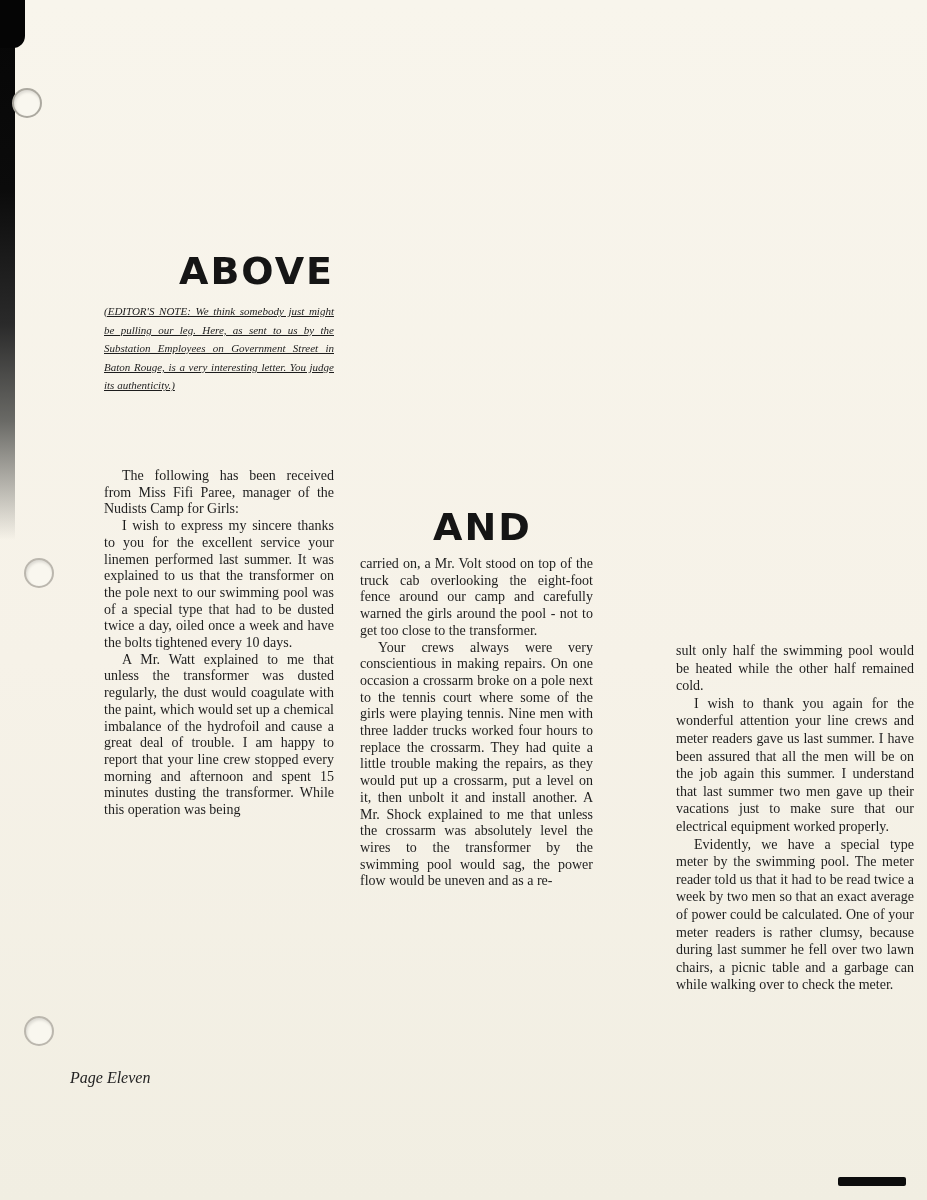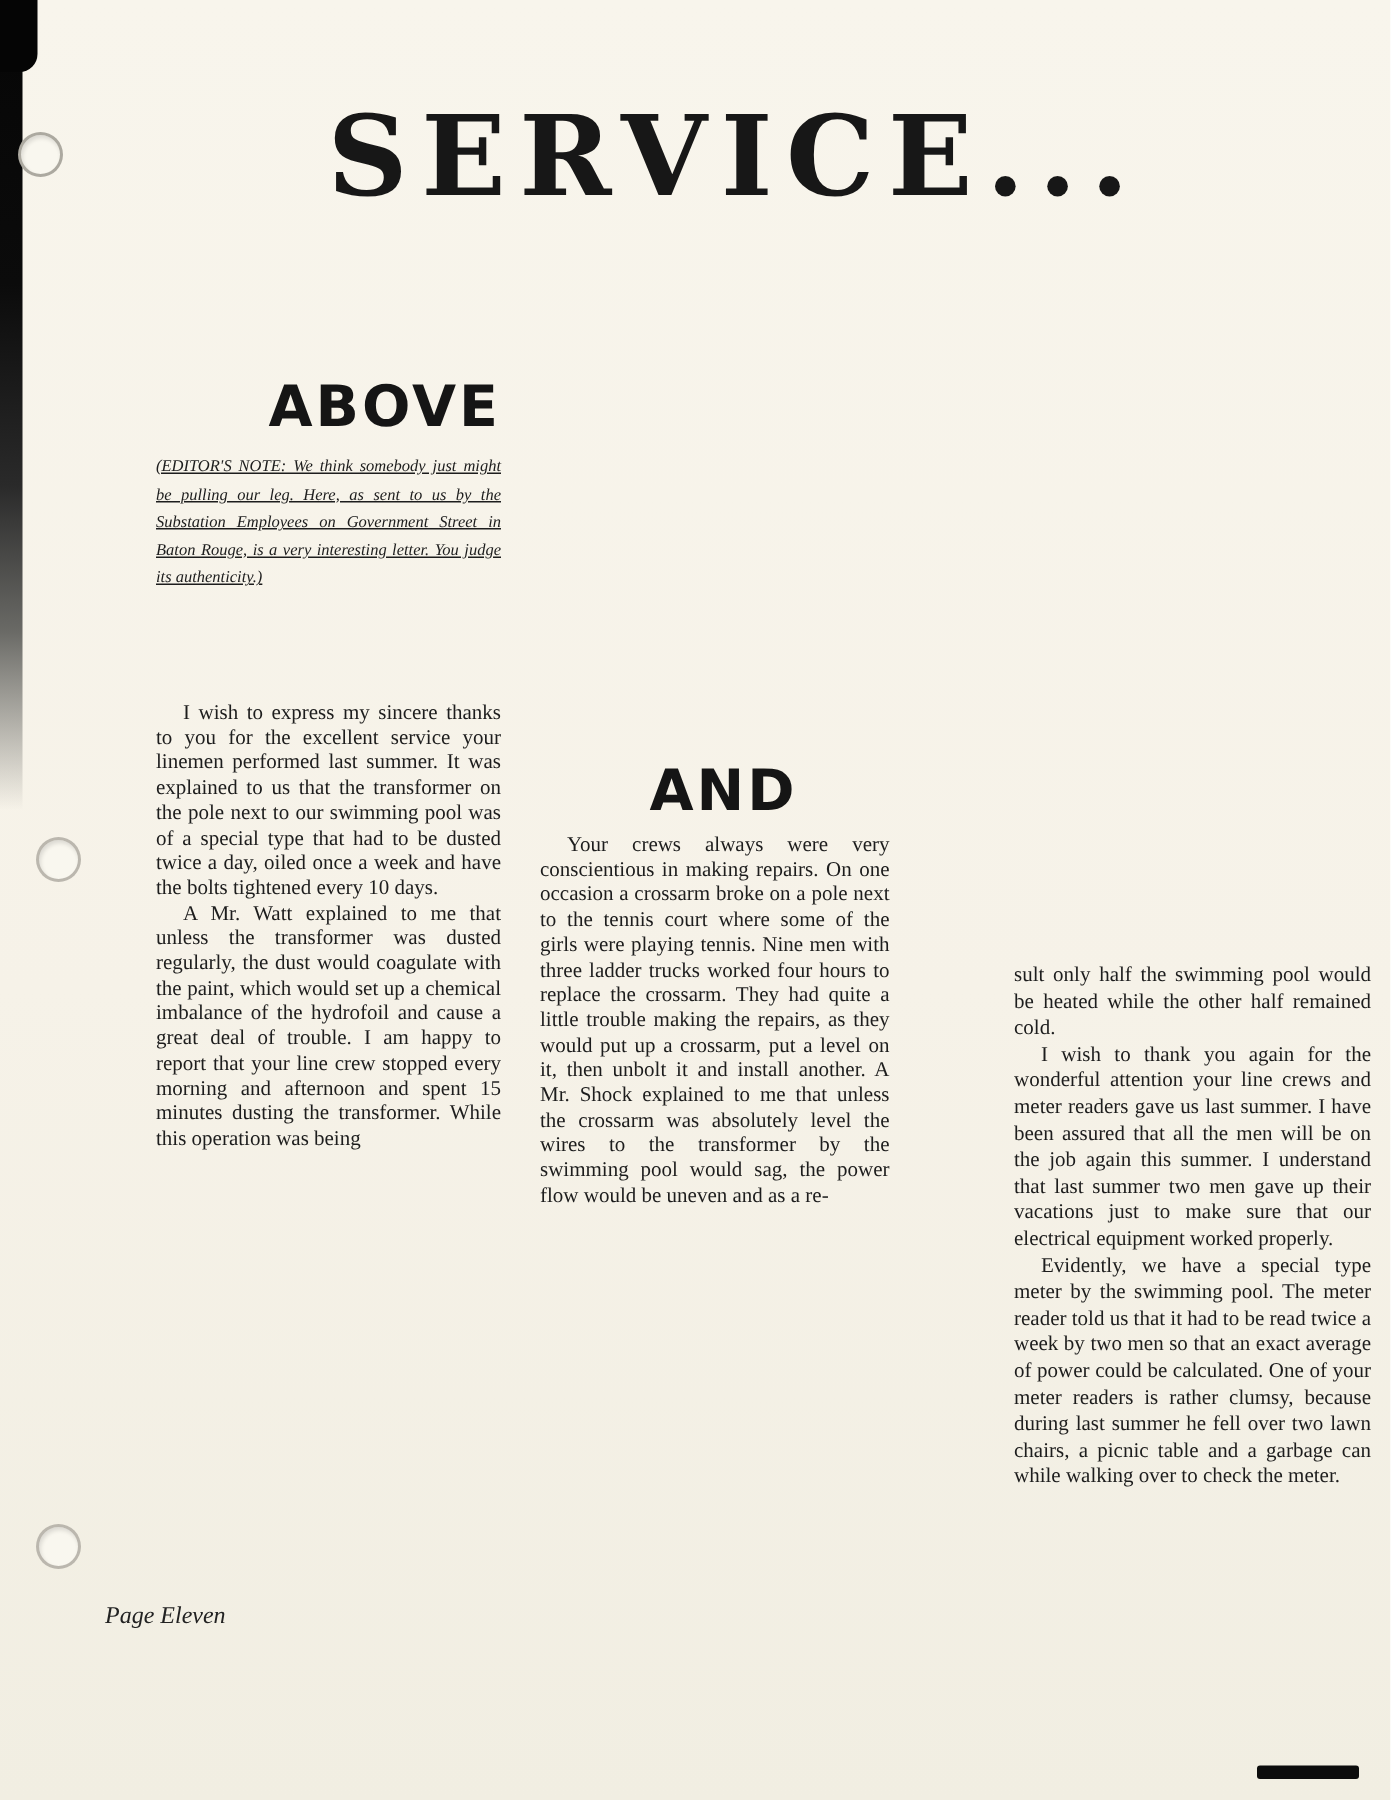--- a/index.html
+++ b/index.html
@@ -108,33 +108,34 @@
 
 <div class="page">
 
   <div class="scan-edge-left"></div>
   <div class="scan-corner-top"></div>
   <div class="hole hole-top"></div>
   <div class="hole hole-middle"></div>
   <div class="hole hole-bottom"></div>
   <div class="scan-mark-bottom"></div>
 
-  <h1 class="title">SERVICE...</h1>
 
   <h2 class="col-heading heading-above">ABOVE</h2>
   <h2 class="col-heading heading-and">AND</h2>
 
   <div class="textblock editors-note">(EDITOR'S NOTE: We think somebody just might be pulling our leg. Here, as sent to us by the Substation Employees on Government Street in Baton Rouge, is a very interesting letter. You judge its authenticity.)</div>
 
   <div class="textblock col-body body-above">
+    <p>The following has been received from Miss Fifi Paree, manager of the Nudists Camp for Girls:</p>
     <p>I wish to express my sincere thanks to you for the excellent service your linemen performed last summer. It was explained to us that the transformer on the pole next to our swimming pool was of a special type that had to be dusted twice a day, oiled once a week and have the bolts tightened every 10 days.</p>
     <p>A Mr. Watt explained to me that unless the transformer was dusted regularly, the dust would coagulate with the paint, which would set up a chemical imbalance of the hydrofoil and cause a great deal of trouble. I am happy to report that your line crew stopped every morning and afternoon and spent 15 minutes dusting the transformer. While this operation was being</p>
   </div>
 
   <div class="textblock col-body body-and">
+    <p class="no-indent">carried on, a Mr. Volt stood on top of the truck cab overlooking the eight-foot fence around our camp and carefully warned the girls around the pool - not to get too close to the transformer.</p>
     <p>Your crews always were very conscientious in making repairs. On one occasion a crossarm broke on a pole next to the tennis court where some of the girls were playing tennis. Nine men with three ladder trucks worked four hours to replace the crossarm. They had quite a little trouble making the repairs, as they would put up a crossarm, put a level on it, then unbolt it and install another. A Mr. Shock explained to me that unless the crossarm was absolutely level the wires to the transformer by the swimming pool would sag, the power flow would be uneven and as a re-</p>
   </div>
 
   <div class="textblock col-body body-beyond">
     <p class="no-indent">sult only half the swimming pool would be heated while the other half remained cold.</p>
     <p>I wish to thank you again for the wonderful attention your line crews and meter readers gave us last summer. I have been assured that all the men will be on the job again this summer. I understand that last summer two men gave up their vacations just to make sure that our electrical equipment worked properly.</p>
     <p>Evidently, we have a special type meter by the swimming pool. The meter reader told us that it had to be read twice a week by two men so that an exact average of power could be calculated. One of your meter readers is rather clumsy, because during last summer he fell over two lawn chairs, a picnic table and a garbage can while walking over to check the meter.</p>
   </div>
 
   <div class="footer">Page Eleven</div>

